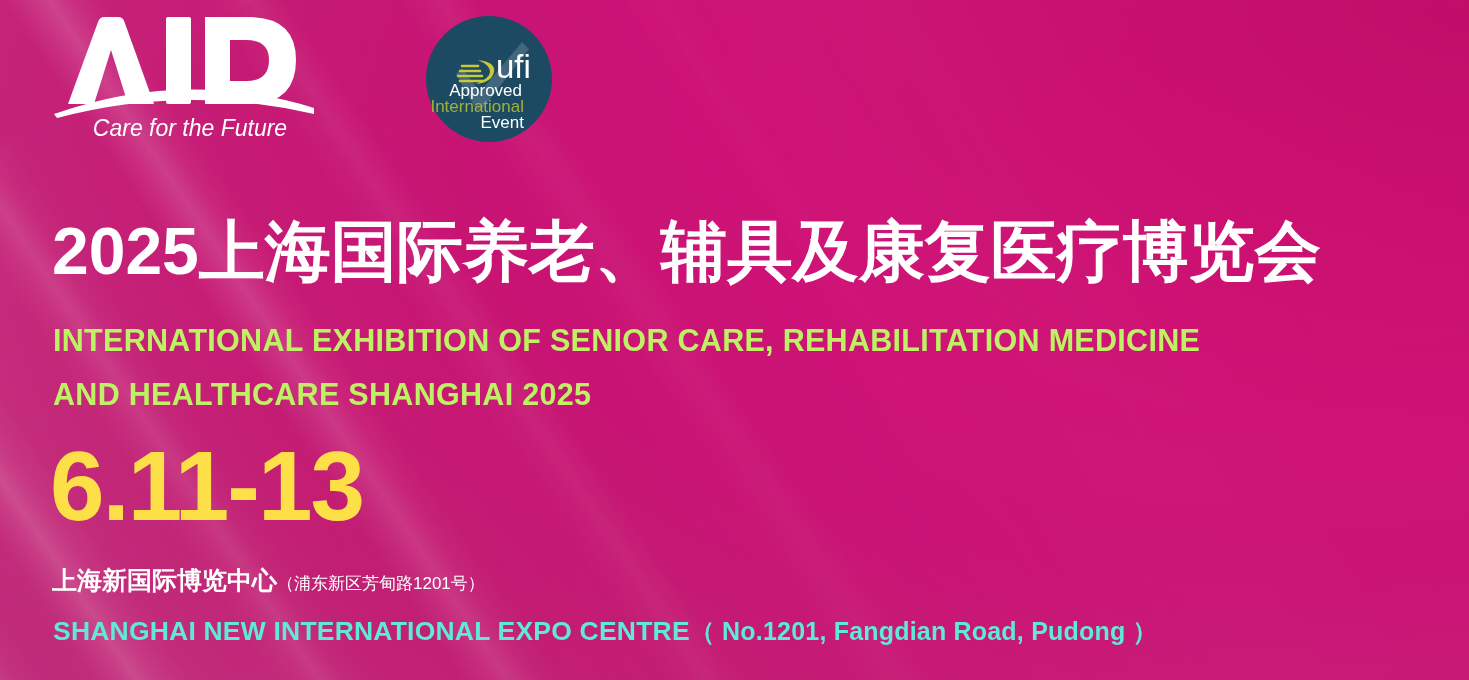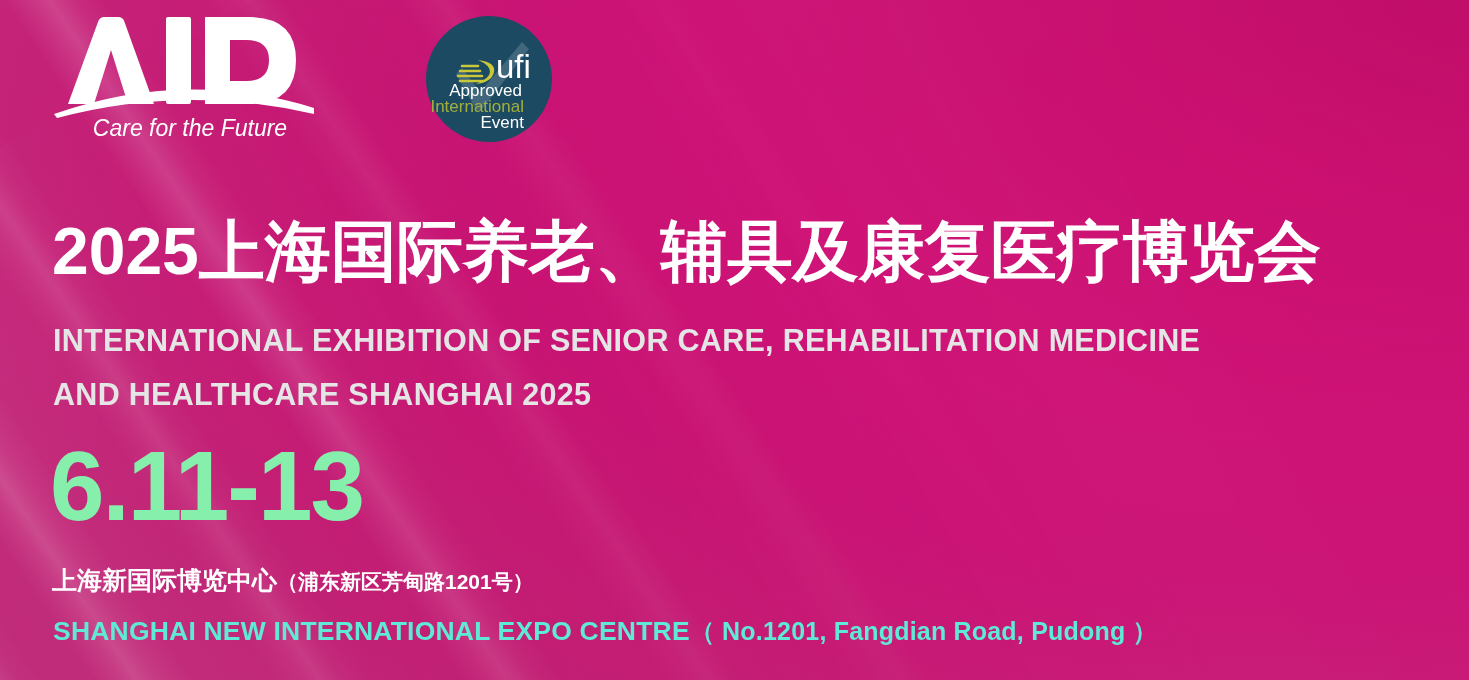--- a/index.html
+++ b/index.html
@@ -141,55 +141,55 @@
     line-height: 1.0;
     font-weight: 700;
     letter-spacing: 0px;
     white-space: nowrap;
     font-family: "Liberation Sans", "DejaVu Sans", sans-serif;
   }
   .title-en {
     position: absolute;
     left: 53px;
     top: 313px;
-    color: #e5e5e5;
+    color: #bef264;
     font-size: 30.5px;
     line-height: 1.78;
     font-weight: 700;
     letter-spacing: .3px;
     white-space: nowrap;
   }
   .title-en div { white-space: nowrap; }
 
   .date {
     position: absolute;
     left: 50px;
     top: 437px;
-    color: #86efac;
+    color: #fde047;
     font-size: 98px;
     font-weight: 700;
     letter-spacing: -2px;
     line-height: 1;
   }
 
   .venue-cn {
     position: absolute;
     left: 52px;
     top: 568px;
     color: #ffffff;
     white-space: nowrap;
     line-height: 1;
   }
   .venue-cn .name {
     font-size: 25px;
     font-weight: 700;
   }
   .venue-cn .addr {
-    font-size: 21px;
-    font-weight: 700;
+    font-size: 17px;
+    font-weight: 400;
   }
 
   .venue-en {
     position: absolute;
     left: 53px;
     top: 618px;
     color: #5eead4;
     white-space: nowrap;
     line-height: 1;
   }

